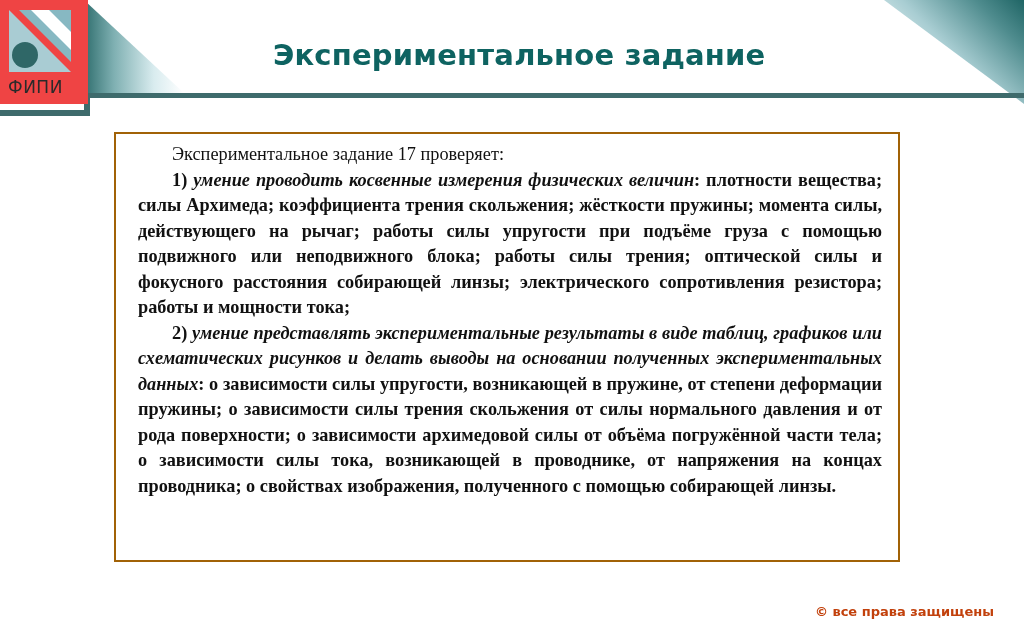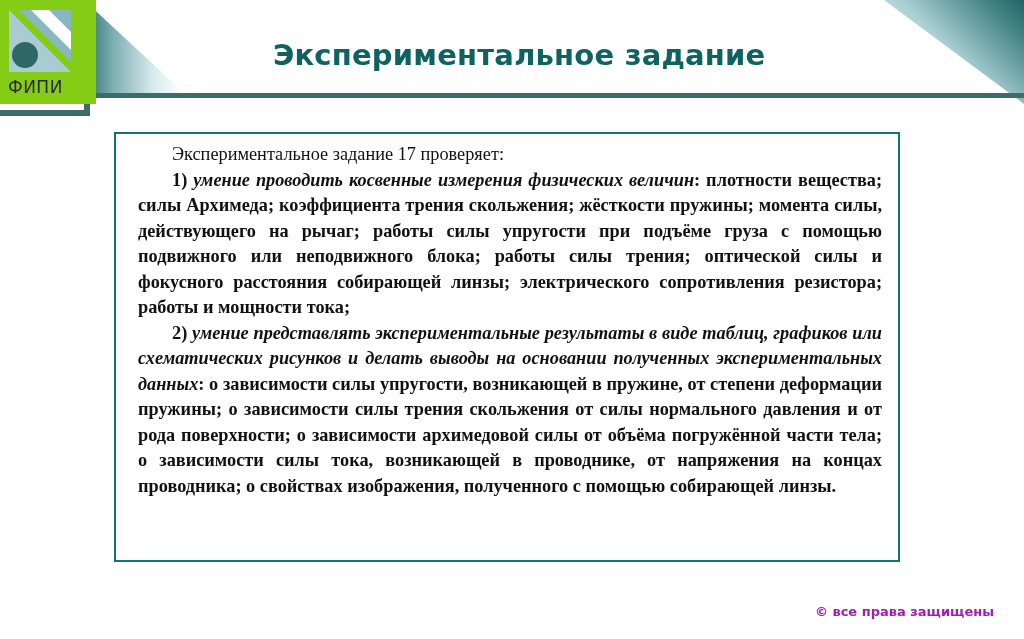--- a/index.html
+++ b/index.html
@@ -41,23 +41,23 @@
       left: 84px;
       top: 93px;
       right: 0;
       height: 5px;
       background: #3e6b6c;
     }
     .logo-box {
       position: absolute;
       left: 0;
       top: 0;
-      width: 96px;
+      width: 88px;
       height: 104px;
-      background: #84cc16;
+      background: #ef4444;
     }
     .logo-shadow-right {
       position: absolute;
       left: 84px;
       top: 93px;
       width: 6px;
       height: 23px;
       background: #3e6b6c;
     }
     .logo-shadow-bottom {
@@ -95,21 +95,21 @@
       letter-spacing: 0.2px;
       margin-left: 11px;
     }
     
     .content-box {
       position: absolute;
       left: 114px;
       top: 132px;
       width: 786px;
       height: 430px;
-      border: 2px solid #0f766e;
+      border: 2px solid #a16207;
       box-sizing: border-box;
       background: #ffffff;
       padding: 8px 16px 0 22px;
       font-family: "Liberation Serif", serif;
       font-size: 18.3px;
       line-height: 25.5px;
       color: #111111;
       text-align: justify;
     }
     .content-box p {
@@ -125,21 +125,21 @@
     .item i {
       font-style: italic;
     }
     .footer-copyright {
       position: absolute;
       right: 30px;
       top: 604px;
       font-family: "DejaVu Sans", sans-serif;
       font-weight: bold;
       font-size: 13px;
-      color: #a21caf;
+      color: #c2410c;
     }
   </style>
 </head>
 <body>
 
 <div class="slide">
   <div class="header-triangle-left"></div>
   <div class="header-triangle-right"></div>
   <div class="header-bar"></div>
 

